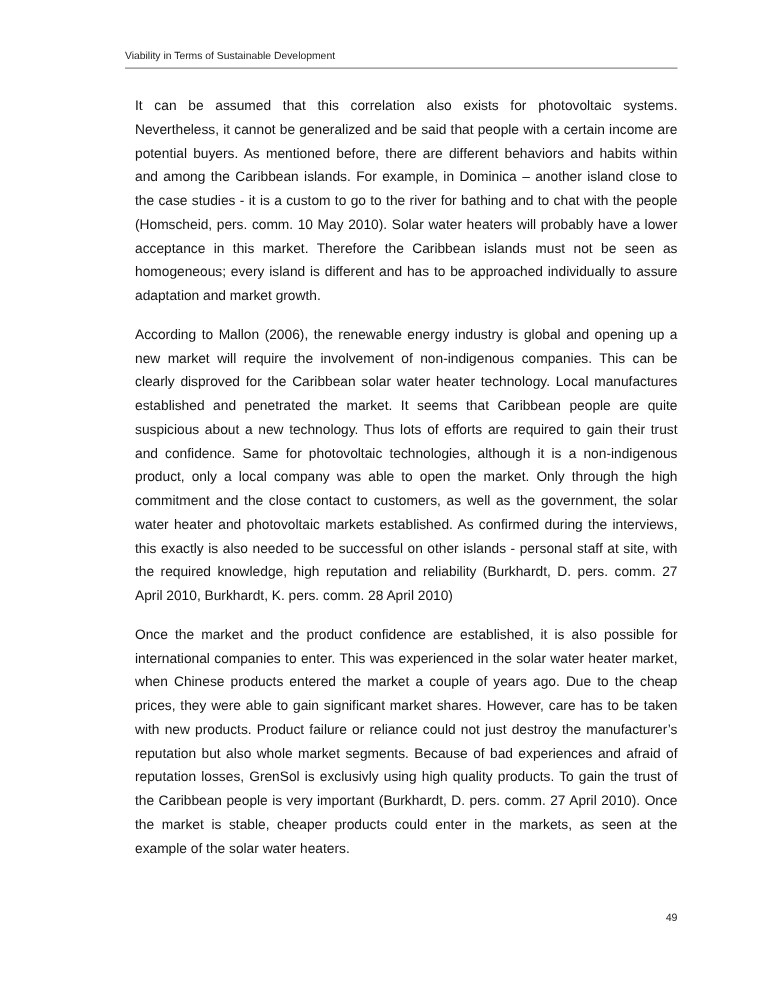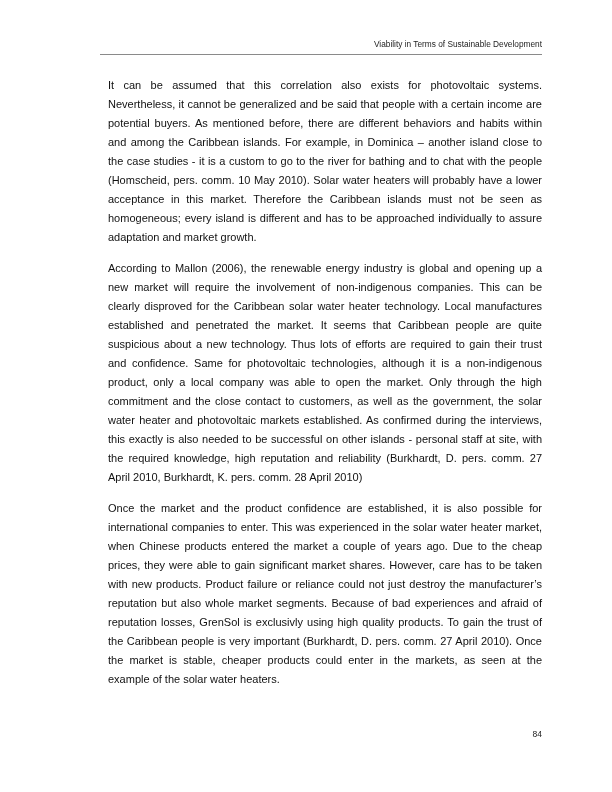--- a/index.html
+++ b/index.html
@@ -1,20 +1,20 @@
 <!DOCTYPE html>
 <html><head>
 <meta charset="utf-8">
 <style>
   html, body { margin: 0; padding: 0; background: #ffffff; }
   body { width: 612px; height: 792px; position: relative; overflow: hidden; }
   .page { position: absolute; left: 0; top: 0; width: 612px; height: 792px; background: #fff; }
   .running-header {
     position: absolute; left: 100px; width: 442px; top: 38px;
-    text-align: right; font-family: "Liberation Sans", sans-serif;
+    text-align: left; font-family: "Liberation Sans", sans-serif;
     font-size: 8.3px; color: #222; line-height: 12px;
   }
   .header-rule {
     position: absolute; left: 100px; top: 54px; width: 442px; height: 0;
     border-top: 1px solid #8a8a8a;
   }
   .body-text {
     position: absolute; left: 108px; width: 434px; top: 76px;
     font-family: "Liberation Sans", sans-serif; font-size: 11px; color: #111;
   }
@@ -34,14 +34,14 @@
 <div class="page">
   <div class="running-header">Viability in Terms of Sustainable Development</div>
   <div class="header-rule"></div>
 
   <div class="body-text">
     <p class="para">It can be assumed that this correlation also exists for photovoltaic systems. Nevertheless, it cannot be generalized and be said that people with a certain income are potential buyers. As mentioned before, there are different behaviors and habits within and among the Caribbean islands. For example, in Dominica – another island close to the case studies - it is a custom to go to the river for bathing and to chat with the people (Homscheid, pers. comm. 10 May 2010). Solar water heaters will probably have a lower acceptance in this market. Therefore the Caribbean islands must not be seen as homogeneous; every island is different and has to be approached individually to assure adaptation and market growth.</p>
     <p class="para">According to Mallon (2006), the renewable energy industry is global and opening up a new market will require the involvement of non-indigenous companies. This can be clearly disproved for the Caribbean solar water heater technology. Local manufactures established and penetrated the market. It seems that Caribbean people are quite suspicious about a new technology. Thus lots of efforts are required to gain their trust and confidence. Same for photovoltaic technologies, although it is a non-indigenous product, only a local company was able to open the market. Only through the high commitment and the close contact to customers, as well as the government, the solar water heater and photovoltaic markets established. As confirmed during the interviews, this exactly is also needed to be successful on other islands - personal staff at site, with the required knowledge, high reputation and reliability (Burkhardt, D. pers. comm. 27 April 2010, Burkhardt, K. pers. comm. 28 April 2010)</p>
     <p class="para">Once the market and the product confidence are established, it is also possible for international companies to enter. This was experienced in the solar water heater market, when Chinese products entered the market a couple of years ago. Due to the cheap prices, they were able to gain significant market shares. However, care has to be taken with new products. Product failure or reliance could not just destroy the manufacturer’s reputation but also whole market segments. Because of bad experiences and afraid of reputation losses, GrenSol is exclusivly using high quality products. To gain the trust of the Caribbean people is very important (Burkhardt, D. pers. comm. 27 April 2010). Once the market is stable, cheaper products could enter in the markets, as seen at the example of the solar water heaters.</p>
   </div>
 
-  <div class="page-number">84</div>
+  <div class="page-number">49</div>
 </div>
 
 </body></html>

